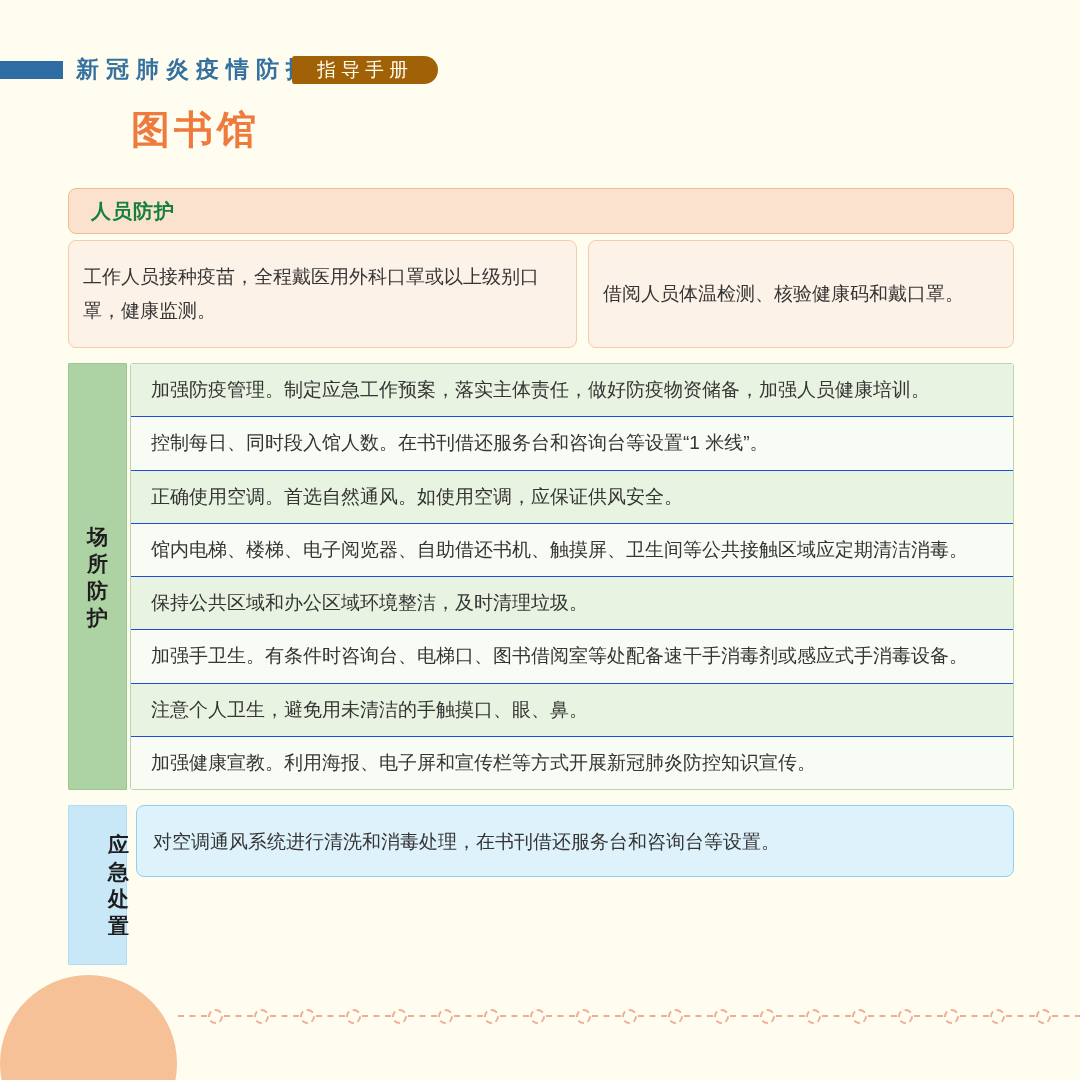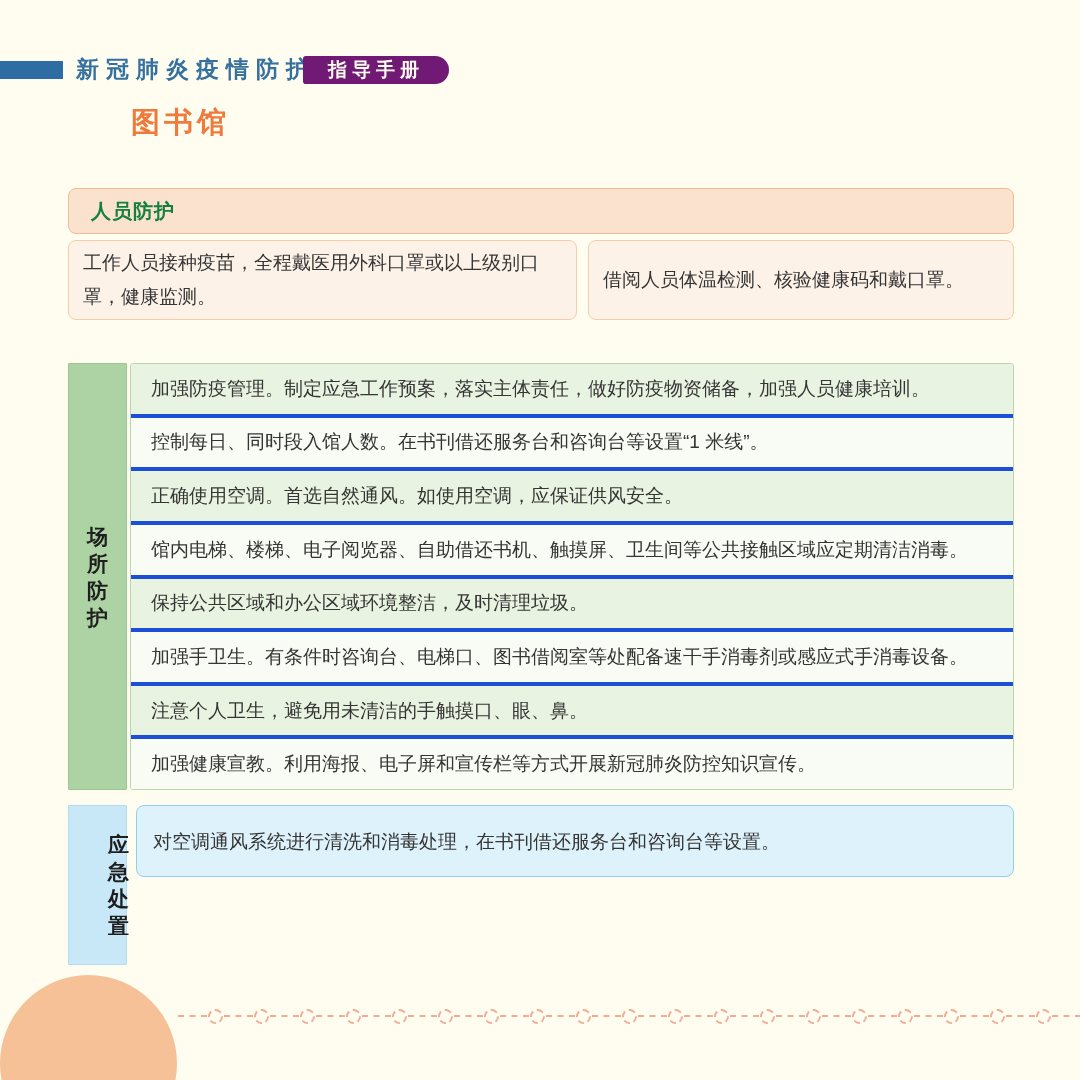--- a/index.html
+++ b/index.html
@@ -6,50 +6,50 @@
   body{
     width:1080px;height:1080px;position:relative;overflow:hidden;
     background:#fffdf0;
     font-family:"Liberation Sans","DejaVu Sans",sans-serif;
     color:#2e2e2e;
   }
   
   .header-bar{position:absolute;left:0;top:61px;width:63px;height:18px;background:#2e6da4;}
   .header-title{position:absolute;left:76px;top:54px;font-size:23px;font-weight:bold;
     color:#35709f;letter-spacing:7px;white-space:nowrap;}
-  .header-badge{position:absolute;left:303px;top:56px;width:146px;height:28px;
-    background:#701a75;border-radius:3px 15px 15px 3px;color:#fffdf0;
-    font-size:19px;font-weight:bold;letter-spacing:5px;
+  .header-badge{position:absolute;left:292px;top:56px;width:146px;height:28px;
+    background:#a16207;border-radius:3px 15px 15px 3px;color:#fffdf0;
+    font-size:19px;font-weight:normal;letter-spacing:5px;
     display:flex;align-items:center;justify-content:center;}
-  .page-title{position:absolute;left:131px;top:103px;font-size:29px;font-weight:bold;
+  .page-title{position:absolute;left:131px;top:103px;font-size:39px;font-weight:bold;
     color:#ee7b3d;letter-spacing:4px;font-family:Liberation Mono, monospace;}
   
   .personnel-heading{position:absolute;left:68px;top:188px;width:946px;height:46px;
     box-sizing:border-box;background:#fbe2cf;border:1px solid #f2bb92;border-radius:8px;
     display:flex;align-items:center;padding-left:22px;
     font-size:20px;font-weight:bold;color:#15803d;letter-spacing:1px;}
-  .cards-row{position:absolute;left:68px;top:240px;width:946px;height:80px;
+  .cards-row{position:absolute;left:68px;top:240px;width:946px;height:108px;
     display:flex;gap:11px;}
   .peach-card{box-sizing:border-box;background:#fdf2e8;border:1px solid #f6cda9;
     border-radius:8px;display:flex;align-items:center;
     padding:6px 14px;font-size:19px;line-height:34px;color:#353535;}
   .peach-card.c1{width:509px;}
   .peach-card.c2{width:426px;}
   
   .venue{position:absolute;left:68px;top:363px;width:946px;height:427px;display:flex;gap:3px;}
   .side-label{box-sizing:border-box;width:59px;border-radius:1px;
     display:flex;align-items:center;justify-content:center;}
   .side-label.green{background:#add2a3;border:1px solid #9cc791;}
   .side-label.blue{background:#c8e8f8;border:1px solid #b0ddf3;padding-left:42px;}
   .side-label span{display:block;width:22px;font-size:21px;font-weight:bold;color:#1e1e1e;
     line-height:27px;word-break:break-all;text-align:center;}
   .venue-rows{flex:1;display:flex;flex-direction:column;
     border:1px solid #b8d8ab;border-radius:3px;overflow:hidden;}
   .venue-row{flex:1;display:flex;align-items:center;padding-left:20px;
-    font-size:19px;color:#353535;border-bottom:4px solid #1d4ed8;}
+    font-size:19px;color:#353535;border-bottom:1px solid #1d4ed8;}
   .venue-row:last-child{border-bottom:none;}
   .venue-row:nth-child(odd){background:#e9f3e1;}
   .venue-row:nth-child(even){background:#f9fcf4;}
   
   .emergency{position:absolute;left:68px;top:805px;width:946px;height:160px;display:flex;gap:9px;}
   .em-cards{flex:1;display:flex;flex-direction:column;gap:10px;}
   .blue-card{box-sizing:border-box;background:#def2fb;border:1px solid #90d0ed;
     border-radius:8px;display:flex;align-items:center;
     padding:4px 16px;font-size:19px;line-height:33px;color:#353535;}
   .blue-card.b1{height:78px;}

